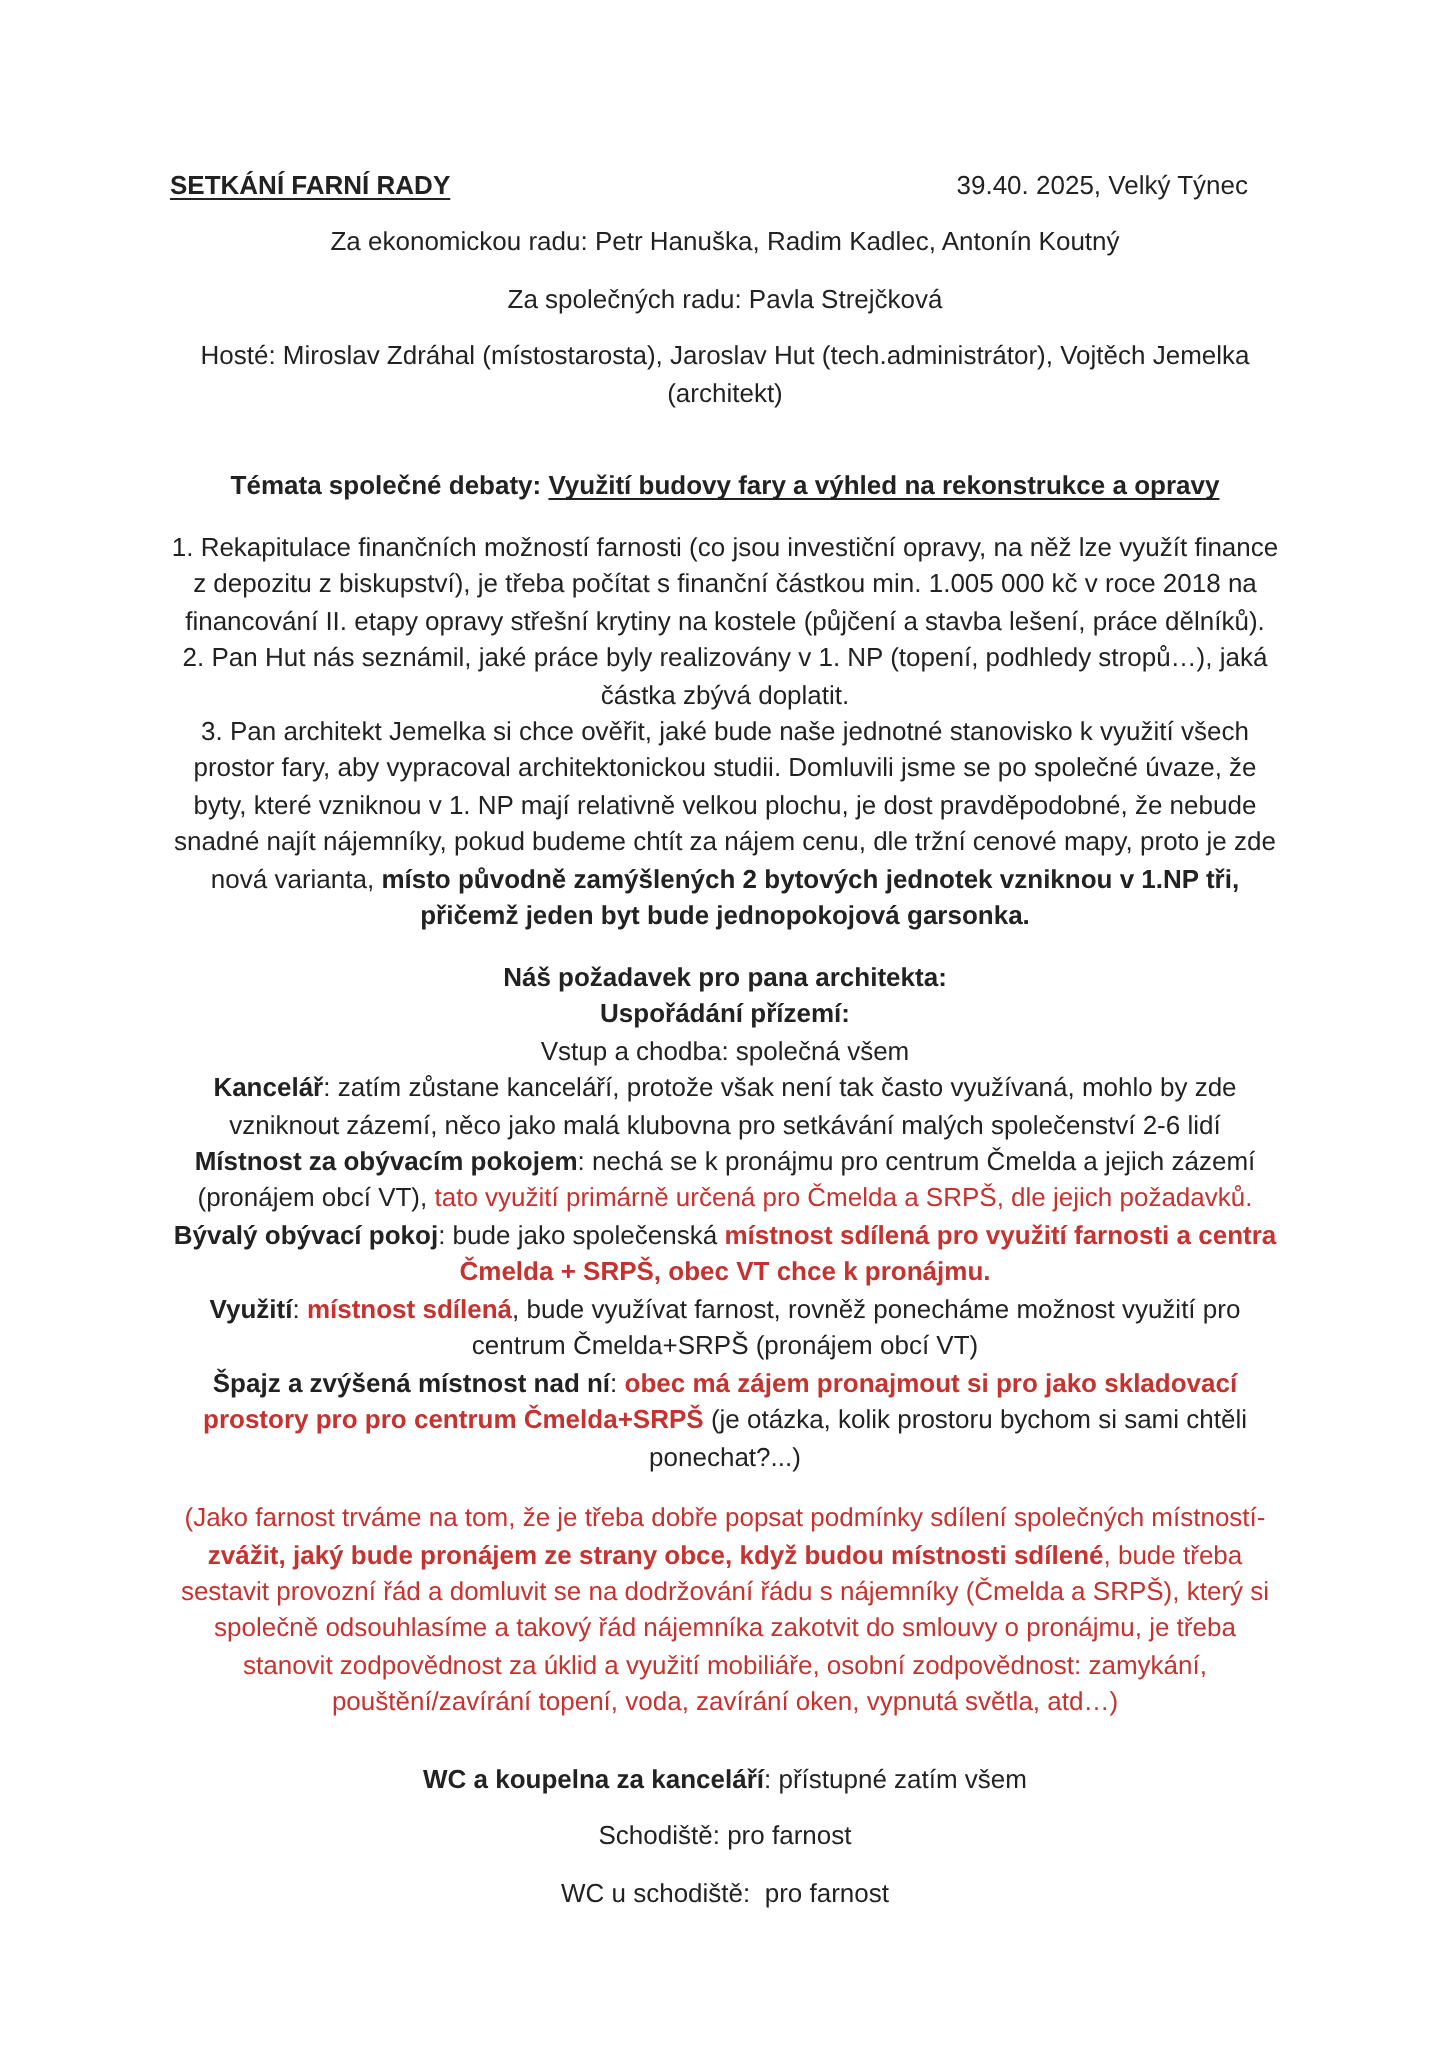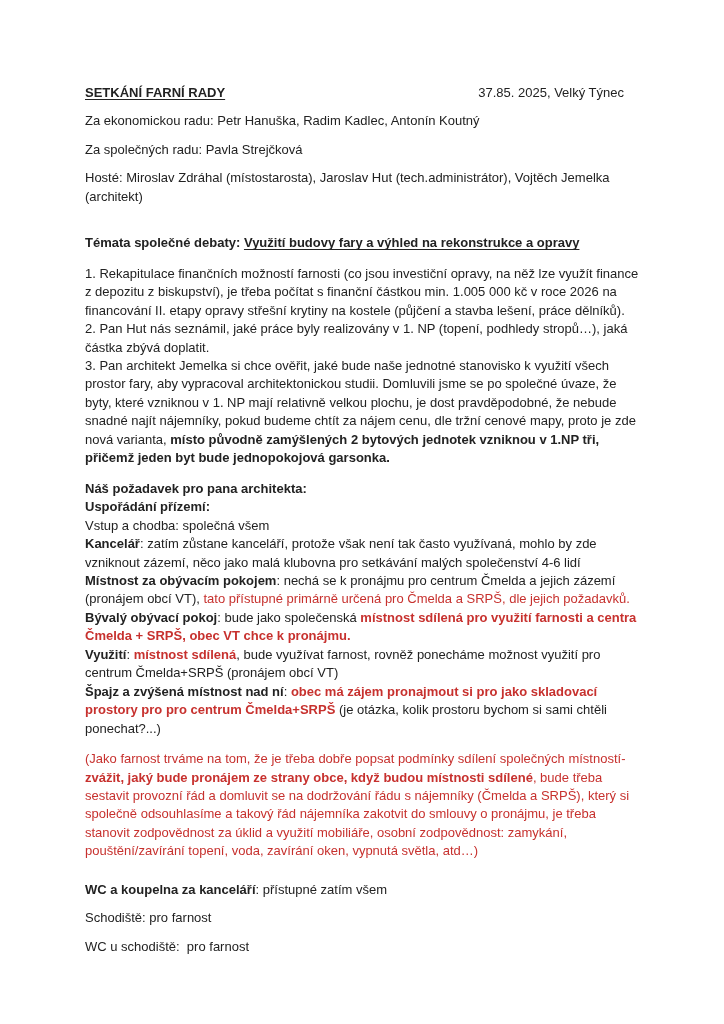--- a/index.html
+++ b/index.html
@@ -15,20 +15,21 @@
     font-size: 13px;
     line-height: 1.42;
     color: var(--text-color, #222222);
   }
   .page {
     box-sizing: border-box;
     width: 724px;
     height: 1024px;
     background: #ffffff;
     padding: 84px 84px 0 85px;
+    text-align: center;
   }
   .header-row {
     display: flex;
     justify-content: space-between;
     align-items: baseline;
     margin-bottom: 10px;
   }
   .doc-title {
     font-weight: 700;
     text-decoration: underline;
@@ -48,35 +49,35 @@
   .run.b { font-weight: 700; }
   .run.u { text-decoration: underline; text-underline-offset: 2px; }
   .run.r { color: var(--accent-red, #c7312e); }
 </style>
 </head>
 <body>
 
 <div class="page">
   <div class="header-row">
     <span class="doc-title">SETKÁNÍ FARNÍ RADY</span>
-    <span class="doc-date">37.85. 2025, Velký Týnec</span>
+    <span class="doc-date">39.40. 2025, Velký Týnec</span>
   </div>
   <div id="doc-body">
       <p class="para spaced"><span class="run">Za ekonomickou radu: Petr Hanuška, Radim Kadlec, Antonín Koutný</span></p>
       <p class="para spaced"><span class="run">Za společných radu: Pavla Strejčková</span></p>
       <p class="para spaced"><span class="run">Hosté: Miroslav Zdráhal (místostarosta), Jaroslav Hut (tech.administrátor), Vojtěch Jemelka (architekt)</span></p>
       <p class="para heading"><span class="run b">Témata společné debaty: </span><span class="run b u">Využití budovy fary a výhled na rekonstrukce a opravy</span></p>
-      <p class="para"><span class="run">1. Rekapitulace finančních možností farnosti (co jsou investiční opravy, na něž lze využít finance z depozitu z biskupství), je třeba počítat s finanční částkou min. 1.005 000 kč v roce 2026 na financování II. etapy opravy střešní krytiny na kostele (půjčení a stavba lešení, práce dělníků).</span></p>
+      <p class="para"><span class="run">1. Rekapitulace finančních možností farnosti (co jsou investiční opravy, na něž lze využít finance z depozitu z biskupství), je třeba počítat s finanční částkou min. 1.005 000 kč v roce 2018 na financování II. etapy opravy střešní krytiny na kostele (půjčení a stavba lešení, práce dělníků).</span></p>
       <p class="para"><span class="run">2. Pan Hut nás seznámil, jaké práce byly realizovány v 1. NP (topení, podhledy stropů…), jaká částka zbývá doplatit.</span></p>
       <p class="para"><span class="run">3. Pan architekt Jemelka si chce ověřit, jaké bude naše jednotné stanovisko k využití všech prostor fary, aby vypracoval architektonickou studii. Domluvili jsme se po společné úvaze, že byty, které vzniknou v 1. NP mají relativně velkou plochu, je dost pravděpodobné, že nebude snadné najít nájemníky, pokud budeme chtít za nájem cenu, dle tržní cenové mapy, proto je zde nová varianta, </span><span class="run b">místo původně zamýšlených 2 bytových jednotek vzniknou v 1.NP tři, přičemž jeden byt bude jednopokojová garsonka.</span></p>
       <p class="para gap-top"><span class="run b">Náš požadavek pro pana architekta:</span></p>
       <p class="para"><span class="run b">Uspořádání přízemí:</span></p>
       <p class="para"><span class="run">Vstup a chodba: společná všem</span></p>
-      <p class="para"><span class="run b">Kancelář</span><span class="run">: zatím zůstane kanceláří, protože však není tak často využívaná, mohlo by zde vzniknout zázemí, něco jako malá klubovna pro setkávání malých společenství 4-6 lidí</span></p>
-      <p class="para"><span class="run b">Místnost za obývacím pokojem</span><span class="run">: nechá se k pronájmu pro centrum Čmelda a jejich zázemí (pronájem obcí VT), </span><span class="run r">tato přístupné primárně určená pro Čmelda a SRPŠ, dle jejich požadavků.</span></p>
+      <p class="para"><span class="run b">Kancelář</span><span class="run">: zatím zůstane kanceláří, protože však není tak často využívaná, mohlo by zde vzniknout zázemí, něco jako malá klubovna pro setkávání malých společenství 2-6 lidí</span></p>
+      <p class="para"><span class="run b">Místnost za obývacím pokojem</span><span class="run">: nechá se k pronájmu pro centrum Čmelda a jejich zázemí (pronájem obcí VT), </span><span class="run r">tato využití primárně určená pro Čmelda a SRPŠ, dle jejich požadavků.</span></p>
       <p class="para"><span class="run b">Bývalý obývací pokoj</span><span class="run">: bude jako společenská </span><span class="run b r">místnost sdílená pro využití farnosti a centra Čmelda + SRPŠ, obec VT chce k pronájmu.</span></p>
       <p class="para"><span class="run b">Využití</span><span class="run">: </span><span class="run b r">místnost sdílená</span><span class="run">, bude využívat farnost, rovněž ponecháme možnost využití pro centrum Čmelda+SRPŠ (pronájem obcí VT)</span></p>
       <p class="para"><span class="run b">Špajz a zvýšená místnost nad ní</span><span class="run">: </span><span class="run b r">obec má zájem pronajmout si pro jako skladovací prostory pro pro centrum Čmelda+SRPŠ </span><span class="run">(je otázka, kolik prostoru bychom si sami chtěli ponechat?...)</span></p>
       <p class="para gap-top"><span class="run r">(Jako farnost trváme na tom, že je třeba dobře popsat podmínky sdílení společných místností- </span><span class="run b r">zvážit, jaký bude pronájem ze strany obce, když budou místnosti sdílené</span><span class="run r">, bude třeba sestavit provozní řád a domluvit se na dodržování řádu s nájemníky (Čmelda a SRPŠ), který si společně odsouhlasíme a takový řád nájemníka zakotvit do smlouvy o pronájmu, je třeba stanovit zodpovědnost za úklid a využití mobiliáře, osobní zodpovědnost: zamykání, pouštění/zavírání topení, voda, zavírání oken, vypnutá světla, atd…)</span></p>
       <p class="para gap-top-lg spaced"><span class="run b">WC a koupelna za kanceláří</span><span class="run">: přístupné zatím všem</span></p>
       <p class="para spaced"><span class="run">Schodiště: pro farnost</span></p>
       <p class="para spaced"><span class="run">WC u schodiště:  pro farnost</span></p>
     </div>
 </div>
 

